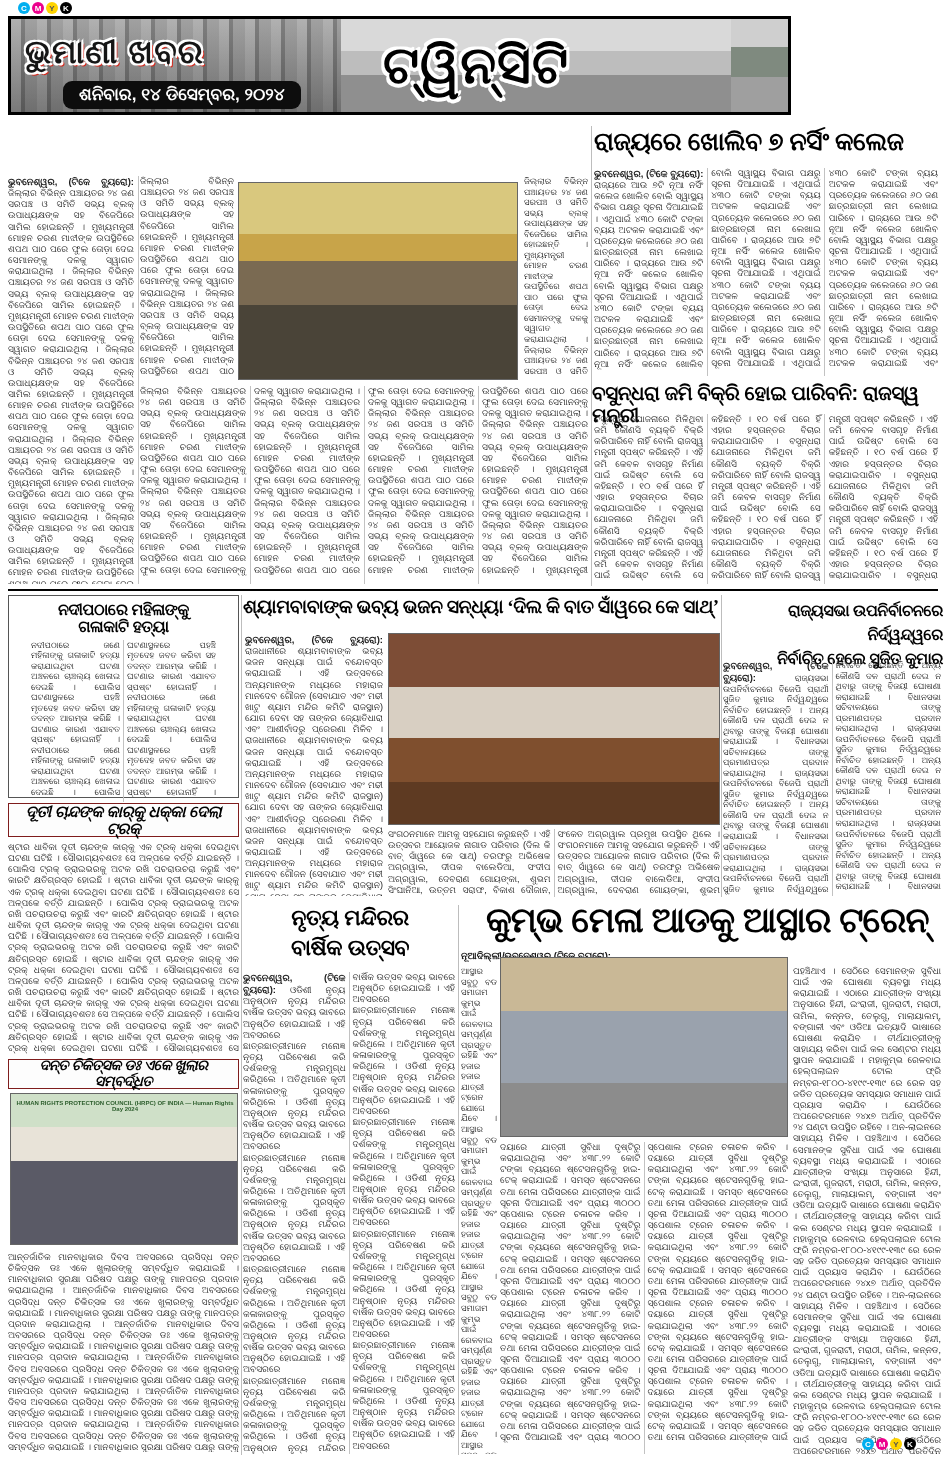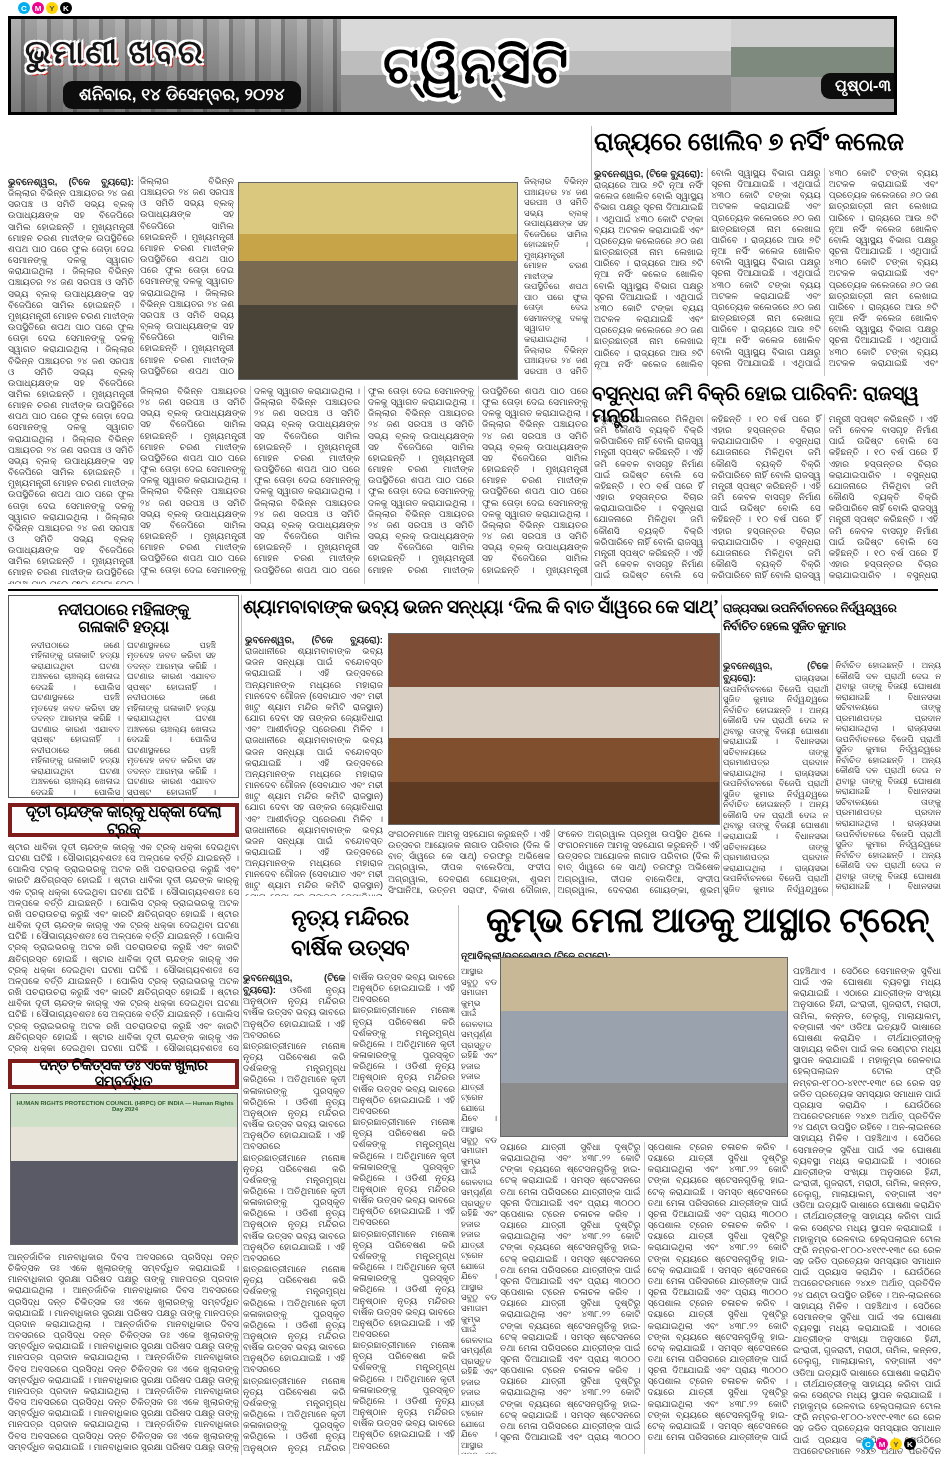--- a/index.html
+++ b/index.html
@@ -6,21 +6,21 @@
   .page{position:relative;width:945px;height:1459px;background:#ffffff;
         font-family:"Liberation Sans","DejaVu Sans",sans-serif;color:#111;overflow:hidden;}
   .abs{position:absolute;}
   
   .cmyk{display:flex;gap:2px;}
   .cmyk .dot{width:12px;height:12px;border-radius:50%;font-size:8px;font-weight:bold;
              color:#fff;display:flex;align-items:center;justify-content:center;}
   .dot.c{background:#00aeef;} .dot.m{background:#ec008c;}
   .dot.y{background:#ffd400;color:#555;} .dot.k{background:#000;}
   
-  .masthead{left:8px;top:16px;width:889px;height:99px;border:3px solid #000;box-sizing:border-box;
+  .masthead{left:8px;top:16px;width:783px;height:99px;border:3px solid #000;box-sizing:border-box;
             background:linear-gradient(90deg,#b9b9b9 0 34%,#d8d8d8 34% 76%,#a9a9a9 76% 100%);overflow:hidden;}
   .mh-buildings{left:0;top:0;width:330px;height:93px;
       background:repeating-linear-gradient(90deg,#c7c7c7 0 10px,#8f8f8f 10px 14px,#b5b5b5 14px 26px),
                  linear-gradient(180deg,#e3e3e3,#9b9b9b);background-blend-mode:multiply;}
   .mh-road{left:330px;top:0;width:390px;height:93px;
       background:linear-gradient(180deg,#d9d9d9 0 34%,#bdbdbd 34% 60%,#8f8f8f 60% 100%);}
   .mh-street{left:720px;top:0;width:203px;height:93px;
       background:linear-gradient(180deg,#cfcfcf 0 30%,#7f8a7f 30% 62%,#9f9f9f 62% 100%);}
   .topper-title{left:14px;top:14px;font-size:33px;font-weight:bold;color:#151515;letter-spacing:1px;
       text-shadow:-2px -2px 0 #fff,2px -2px 0 #fff,-2px 2px 0 #fff,2px 2px 0 #fff,3px 3px 0 #d42a1e;}
@@ -28,26 +28,26 @@
       padding:4px 16px;border-radius:9px;}
   .paper-name{left:372px;top:16px;font-size:52px;font-weight:bold;color:#000;letter-spacing:1px;
       text-shadow:-3px -3px 0 #fff,3px -3px 0 #fff,-3px 3px 0 #fff,3px 3px 0 #fff,0 4px 0 #fff;}
   .page-tag{left:810px;top:54px;background:#0d0d0d;color:#fff;font-size:16px;font-weight:bold;
       padding:4px 14px;border-radius:9px;}
   
   .headline{font-weight:bold;color:#000;line-height:1.08;letter-spacing:-0.5px;}
   .h1a{left:8px;top:124px;width:582px;font-size:29px;}
   .h2a{left:594px;top:128px;width:348px;font-size:25px;}
   .h3a{left:592px;top:383px;width:350px;font-size:20px;}
-  .hbox{border:4px solid #7f1d1d;box-sizing:border-box;text-align:center;background:#fdfdfd;
-        display:flex;align-items:center;justify-content:center;}
+  .hbox{border:1px solid #7f1d1d;box-sizing:border-box;text-align:center;background:#fdfdfd;
+        display:flex;align-items:center;justify-content:center;font-style:italic;}
   .h-dutee{left:8px;top:803px;width:231px;height:34px;font-size:16px;}
   .h-dentist{left:8px;top:1059px;width:231px;height:30px;font-size:14.5px;}
   .h-bhajan{left:243px;top:597px;width:477px;font-size:19px;font-family:Liberation Serif, serif;}
-  .h-sujit{left:723px;top:599px;width:220px;font-size:12px;text-align:left;line-height:1.5;}
+  .h-sujit{left:723px;top:599px;width:220px;font-size:16px;text-align:right;line-height:1.5;}
   .h-nritya{left:243px;top:903px;width:214px;font-size:22px;text-align:center;line-height:1.35;}
   .h-kumbh{left:455px;top:901px;width:488px;font-size:35px;letter-spacing:-1px;margin-left:31px;}
   
   .bt{font-size:9px;line-height:1.24;text-align:justify;overflow:hidden;color:#1c1c1c;}
   .bt2{columns:2;column-gap:7px;column-rule:1px solid #c2c2c2;}
   .bt3{columns:3;column-gap:8px;column-rule:1px solid #c2c2c2;}
   .bt4{columns:4;column-gap:8px;column-rule:1px solid #c2c2c2;}
   .byline{font-weight:bold;font-size:9.5px;}
   .boxed{border:1px solid #555;box-sizing:border-box;padding:3px 22px;}
   

